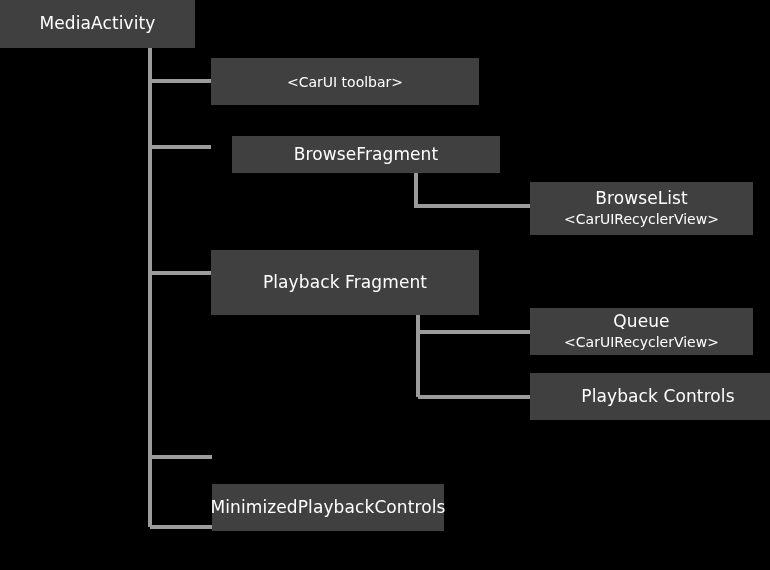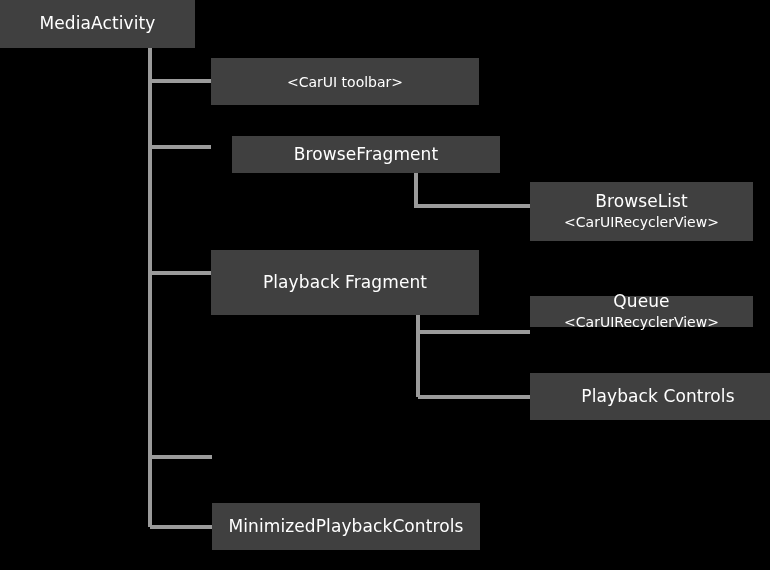--- a/index.html
+++ b/index.html
@@ -88,36 +88,36 @@
   </div>
 
   <div class="node two-line" style="left:211px; top:58px; width:268px; height:47px;">
     <span class="subtitle">&lt;CarUI toolbar&gt;</span>
   </div>
 
   <div class="node" style="left:211px; top:136px; width:268px; height:37px;margin-left:21px;">
     <span class="title">BrowseFragment</span>
   </div>
 
-  <div class="node two-line" style="left:530px; top:182px; width:223px; height:59px;">
+  <div class="node two-line" style="left:530px; top:182px; width:223px; height:53px;">
     <span class="title">BrowseList</span>
     <span class="subtitle">&lt;CarUIRecyclerView&gt;</span>
   </div>
 
   <div class="node" style="left:211px; top:250px; width:268px; height:65px;">
     <span class="title">Playback Fragment</span>
   </div>
 
-  <div class="node two-line" style="left:530px; top:296px; width:223px; height:31px;">
+  <div class="node two-line" style="left:530px; top:308px; width:223px; height:47px;">
     <span class="title">Queue</span>
     <span class="subtitle">&lt;CarUIRecyclerView&gt;</span>
   </div>
 
   <div class="node" style="left:530px; top:373px; width:256px; height:47px;">
     <span class="title">Playback Controls</span>
   </div>
 
 
-  <div class="node" style="left:212px; top:503px; width:268px; height:47px;">
+  <div class="node" style="left:212px; top:484px; width:232px; height:47px;">
     <span class="title">MinimizedPlaybackControls</span>
   </div>
 
 </div>
 
 </body></html>

